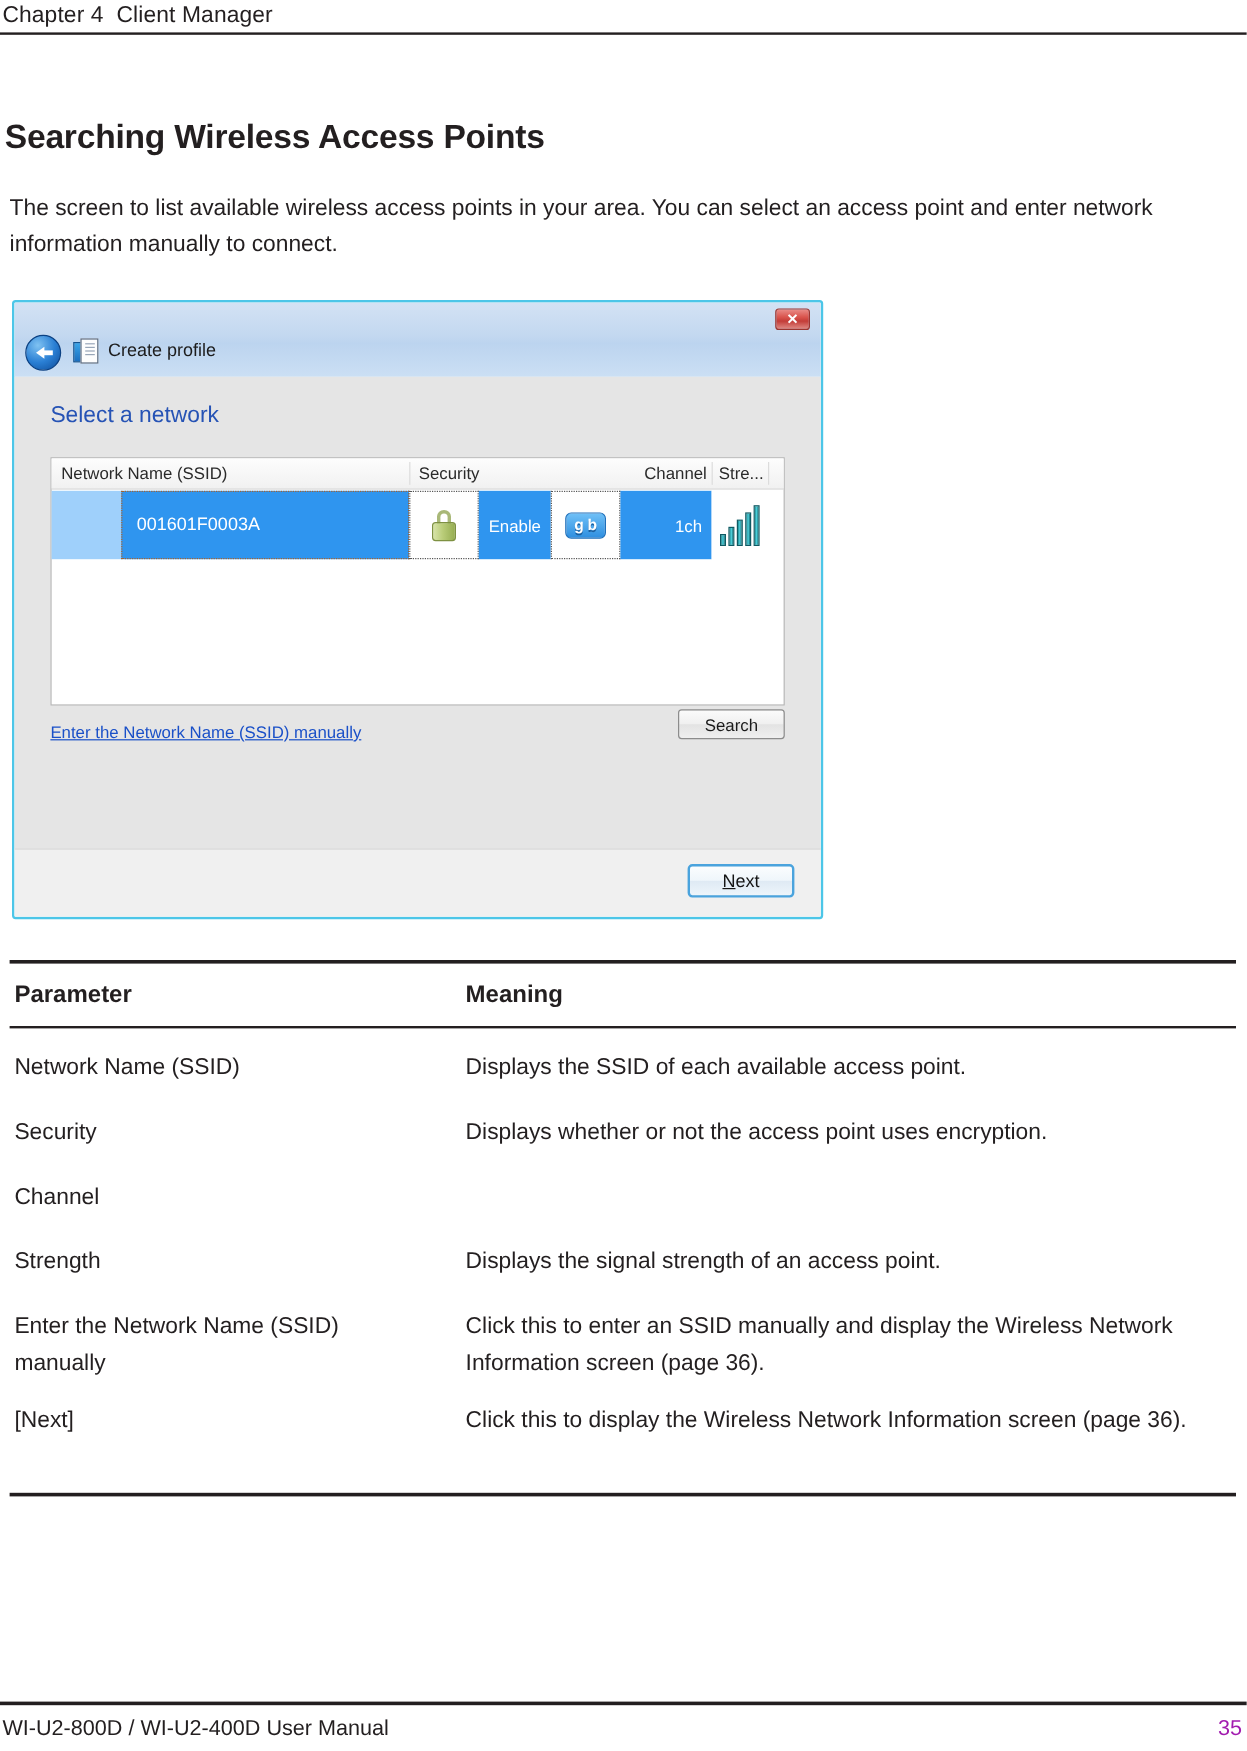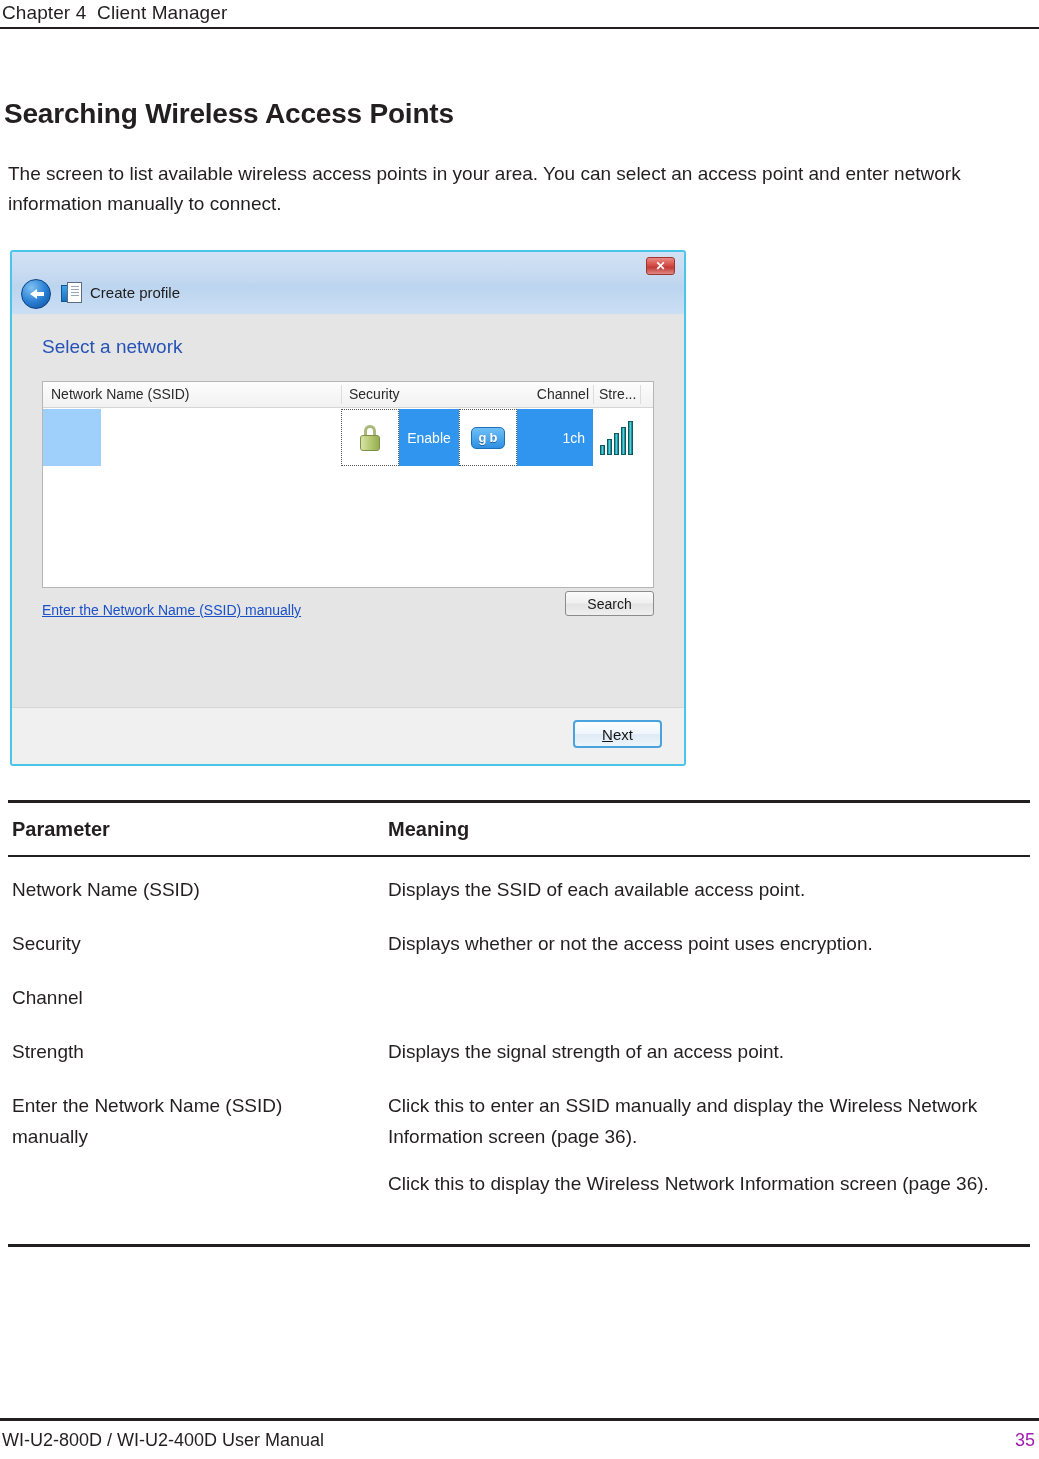--- a/index.html
+++ b/index.html
@@ -460,20 +460,21 @@
         <div class="col c-sec">Security</div>
         <div class="col c-chan">Channel</div>
         <div class="col c-str">Stre...</div>
         <div class="div d1"></div>
         <div class="div d2"></div>
         <div class="div d3"></div>
       </div>
 
       <div class="net-row">
         <div class="cell sel-gutter"></div>
+        <div class="cell cell-ssid">001601F0003A</div>
         <div class="cell cell-lock">
           <div class="lock-ico">
             <div class="shackle"></div>
             <div class="body"></div>
           </div>
         </div>
         <div class="cell cell-sec">Enable</div>
         <div class="cell cell-mode">
           <div class="gb-badge">
             <span>g</span>
@@ -527,20 +528,21 @@
     </div>
     <div class="pt-row">
       <div class="p-cell">Strength</div>
       <div class="m-cell">Displays the signal strength of an access point.</div>
     </div>
     <div class="pt-row" style="min-height:62px;">
       <div class="p-cell" style="width:300px;">Enter the Network Name (SSID) manually</div>
       <div class="m-cell" style="width:600px;">Click this to enter an SSID manually and display the Wireless Network Information screen (page 36).</div>
     </div>
     <div class="pt-row" style="min-height:62px;">
+      <div class="p-cell">[Next]</div>
       <div class="m-cell" style="width:645px;">Click this to display the Wireless Network Information screen (page 36).</div>
     </div>
   </div>
 
   <div class="pt-rule-bot"></div>
 </div>
 
 <div class="page-footer">
   <div class="rule"></div>
   <div class="manual-name">WI-U2-800D / WI-U2-400D User Manual</div>

